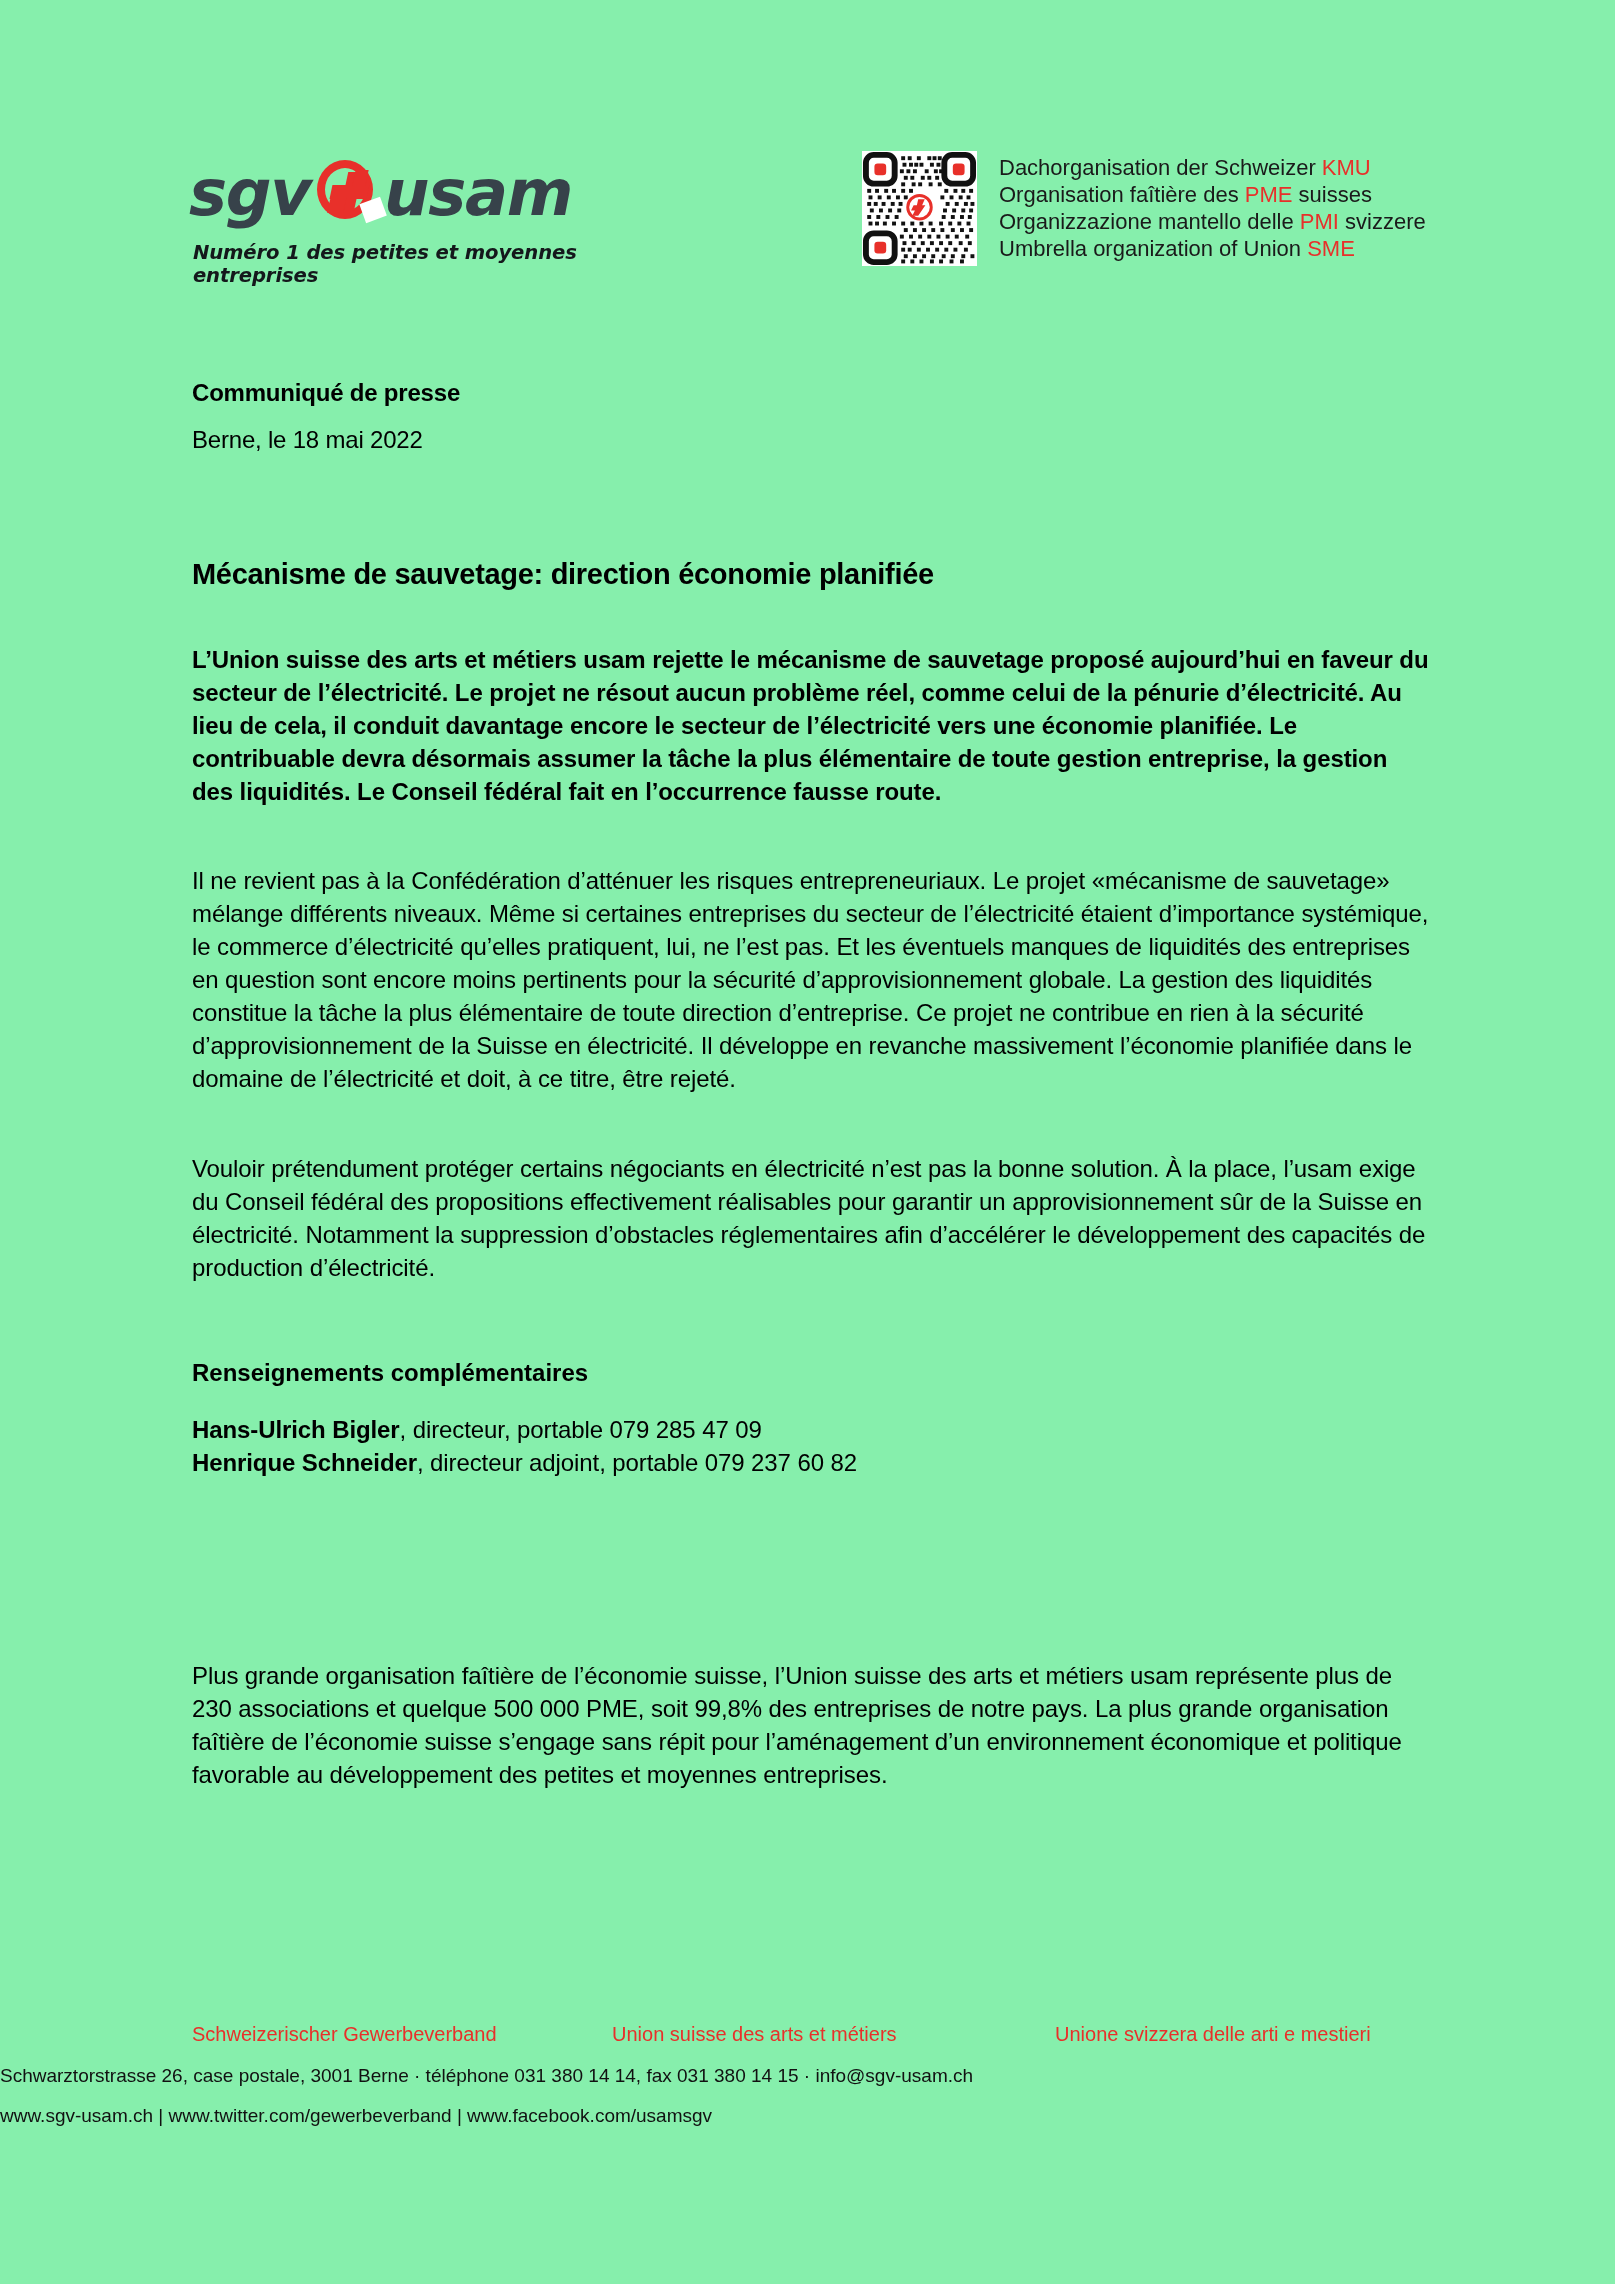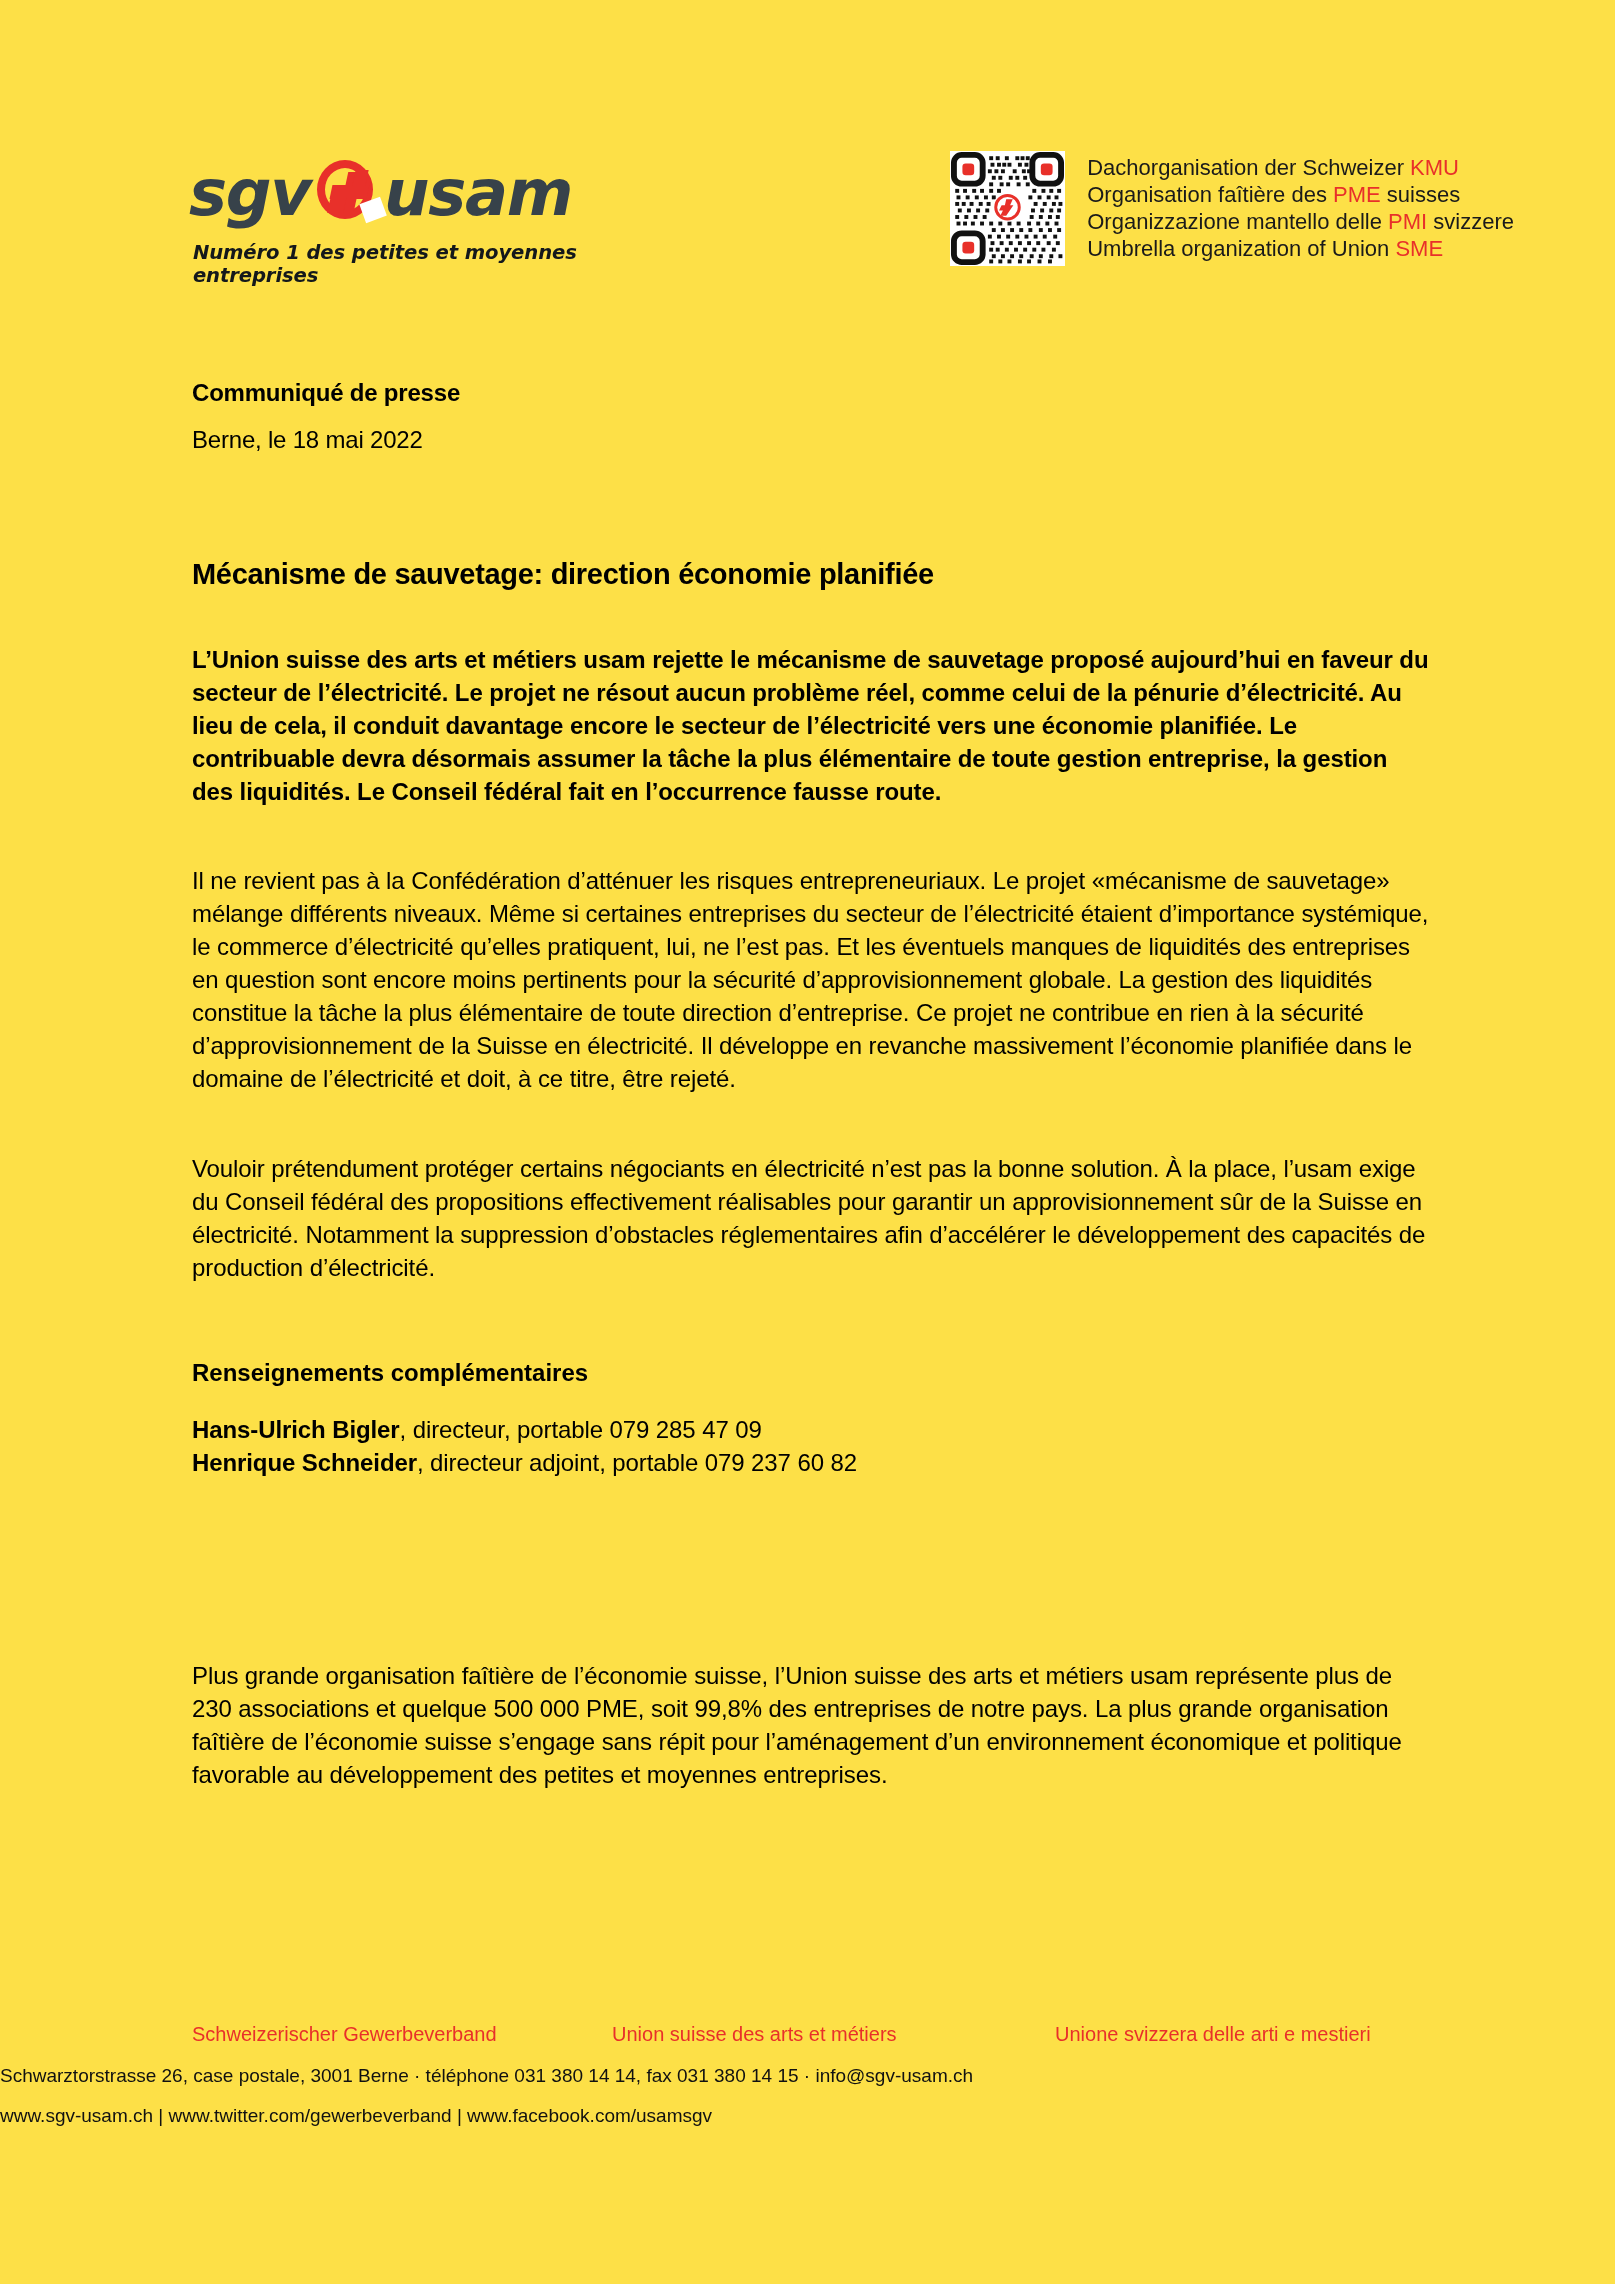--- a/index.html
+++ b/index.html
@@ -8,21 +8,21 @@
     background: #ffffff;
   }
   body {
     font-family: "Liberation Sans", sans-serif;
     color: #000000;
   }
   .page {
     position: relative;
     width: 1616px;
     height: 2284px;
-    background: #fde047;
+    background: #86efac;
     overflow: hidden;
   }
 
   
   .header {
     position: absolute;
     left: 0;
     top: 0;
     width: 1616px;
     height: 306px;
@@ -114,21 +114,20 @@
   }
 
   
   .qr-block {
     position: absolute;
     left: 862px;
     top: 151px;
     width: 652px;
     display: flex;
     align-items: flex-start;
-    justify-content: flex-end;
   }
   .qr-code {
     position: relative;
     width: 115px;
     height: 115px;
     flex: 0 0 auto;
   }
   .qr-code svg { display: block; }
   .lang-list {
     margin-left: 22px;

